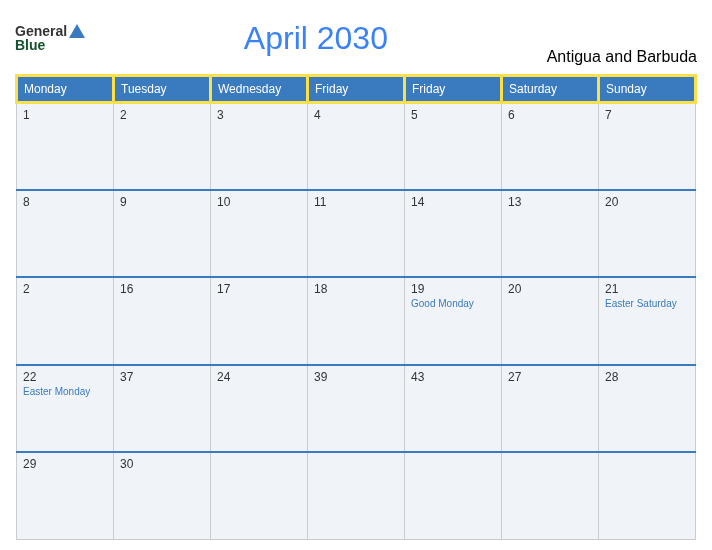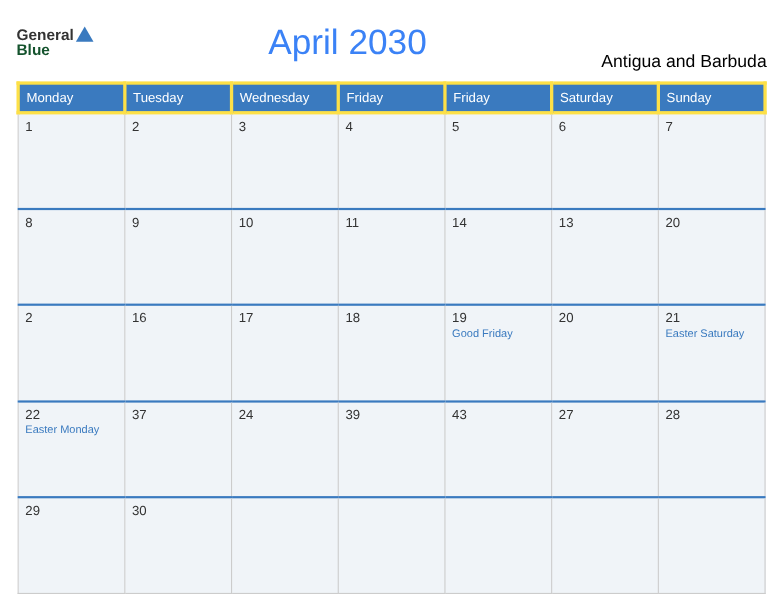--- a/index.html
+++ b/index.html
@@ -202,21 +202,21 @@
           <span class="day-num">16</span>
         </td>
         <td>
           <span class="day-num">17</span>
         </td>
         <td>
           <span class="day-num">18</span>
         </td>
         <td>
           <span class="day-num">19</span>
-          <span class="holiday">Good Friday</span>
+          <span class="holiday">Good Monday</span>
         </td>
         <td>
           <span class="day-num">20</span>
         </td>
         <td>
           <span class="day-num">21</span>
           <span class="holiday">Easter Saturday</span>
         </td>
       </tr>
       <tr class="row-divider">

